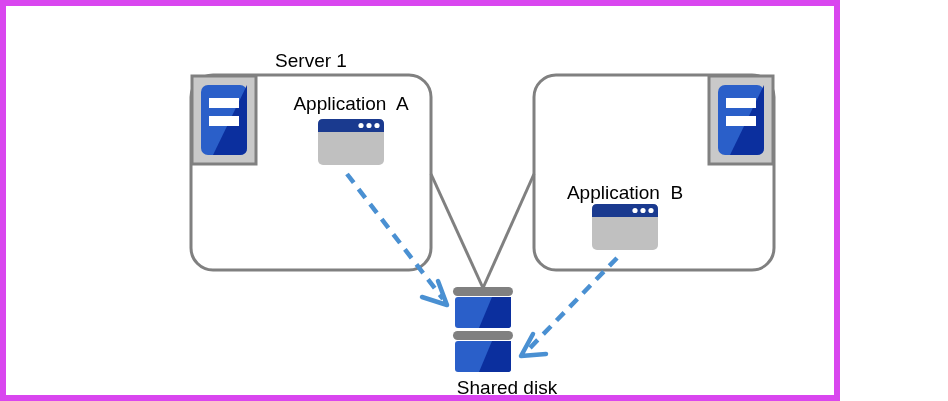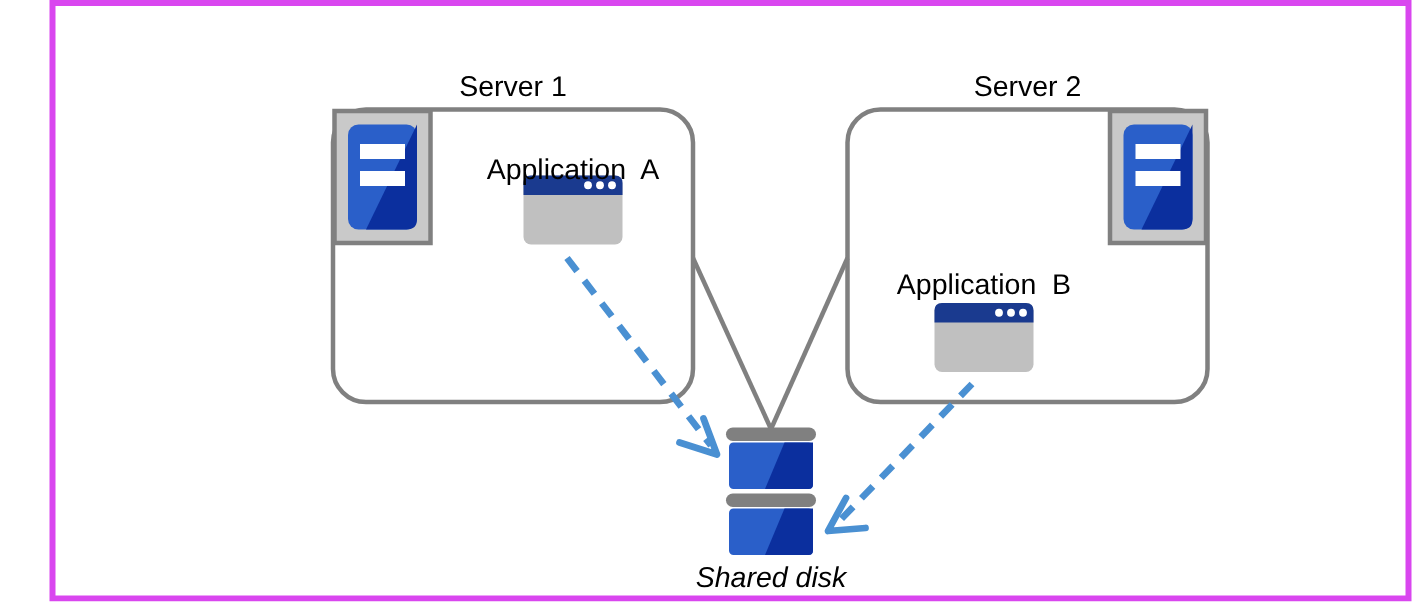--- a/index.html
+++ b/index.html
@@ -2,28 +2,27 @@
 <html><head>
 <meta charset="utf-8">
 <style>
   html, body {
     margin: 0;
     padding: 0;
     background: #ffffff;
   }
   #canvas {
     position: relative;
-    width: 908px;
+    width: 840px;
     height: 401px;
     background: #ffffff;
-    border: 4px solid #d946ef;
+    border: 6px solid #d946ef;
     box-sizing: border-box;
     overflow: hidden;
     font-family: "Liberation Sans", sans-serif;
-    margin-left: 33px;
   }
   .svg-layer {
     position: absolute;
     left: 0;
     top: 0;
     width: 948px;
     height: 401px;
   }
   .label {
     position: absolute;
@@ -109,21 +108,20 @@
 
     <g>
       <line x1="611" y1="252" x2="521" y2="345" stroke="#4a90d2" stroke-width="4.5" stroke-dasharray="11 8" stroke-linecap="butt"></line>
       <path d="M 540 348 L 515 350 L 527 328" fill="none" stroke="#4a90d2" stroke-width="4.5" stroke-linecap="round" stroke-linejoin="round"></path>
     </g>
 
   </svg>
 
   <div class="label server-title" style="left:245px; top:45px; width:120px;">Server 1</div>
 
-  <div class="label server-title" style="left:588px; top:45px; width:120px;">Server 2</div>
 
-  <div class="label app-title" style="left:265px; top:100px; width:160px;">Application  A</div>
+  <div class="label app-title" style="left:265px; top:88px; width:160px;">Application  A</div>
 
   <div class="label app-title" style="left:539px; top:177px; width:160px;text-align:center;">Application  B</div>
 
-  <div class="label disk-title" style="left:417px; top:372px; width:120px;font-style:italic;">Shared disk</div>
+  <div class="label disk-title" style="left:441px; top:372px; width:120px;">Shared disk</div>
 
 </div>
 
 </body></html>

